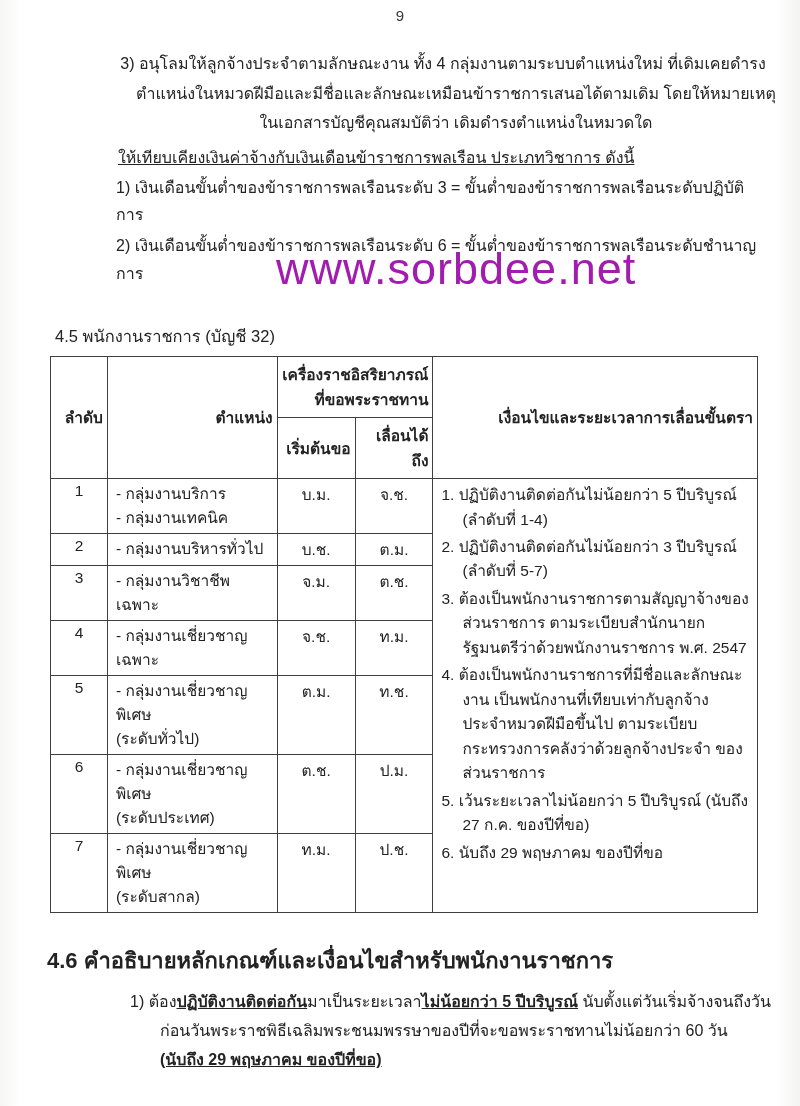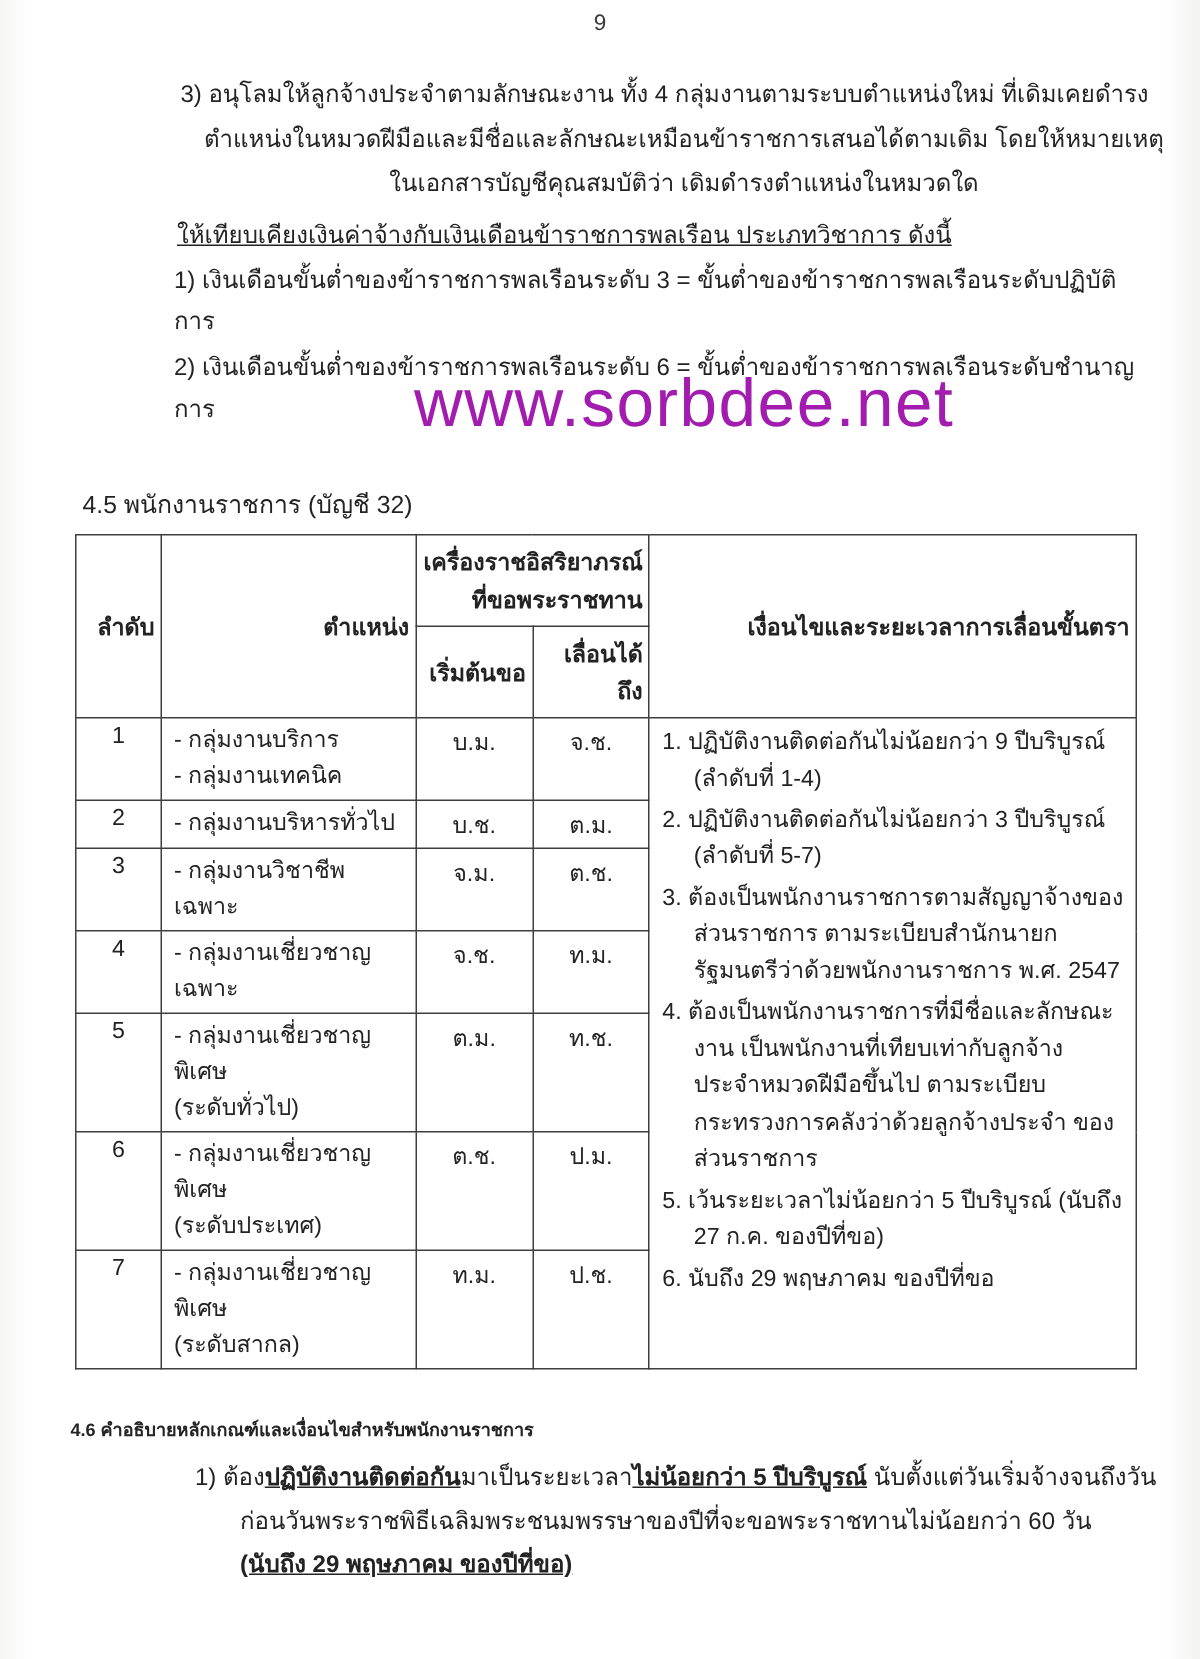--- a/index.html
+++ b/index.html
@@ -32,21 +32,21 @@
   .h-45{margin:36px 0 7px 55px;font-weight:normal;font-size:16.5px;position:relative;z-index:1;}
 
   table.roster{border-collapse:collapse;margin-left:50px;width:708px;font-size:15.5px;position:relative;z-index:2;background:transparent;}
   table.roster th, table.roster td{border:1.5px solid #3f3f3f;padding:3px 8px;vertical-align:top;}
   table.roster th{font-weight:bold;text-align:right;vertical-align:middle;padding:5px 4px;}
   td.c{text-align:center;padding-top:7px;}
   td.pos{padding:6px 6px 6px 10px;line-height:1.55;}
   td.cond-cell{padding:7px 6px 6px 8px;}
   .cond{padding-left:21px;text-indent:-21px;line-height:1.58;margin:1px 0 3px 0;}
 
-  .h-46{margin:30px 0 0 47px;font-weight:bold;font-size:12px;}
+  .h-46{margin:30px 0 0 47px;font-weight:bold;font-size:22px;}
   .h-461{margin:7px 0 0 85px;font-weight:bold;font-size:16.5px;}
 
   .numbered{margin:10px 0 0 130px;width:636px;padding-left:30px;text-indent:-30px;line-height:1.8;}
   .numbered .note{text-indent:0;font-weight:bold;text-decoration:underline;}
   .bu{font-weight:bold;text-decoration:underline;}
 </style>
 </head>
 <body>
 
 <div class="wrap">
@@ -86,21 +86,21 @@
     <tbody>
       <tr>
         <td class="c">1</td>
         <td class="pos">
             <div>- กลุ่มงานบริการ</div>
             <div>- กลุ่มงานเทคนิค</div>
           </td>
         <td class="c">บ.ม.</td>
         <td class="c">จ.ช.</td>
         <td rowspan="7" class="cond-cell">
-          <div class="cond"><span>1.</span> <span>ปฏิบัติงานติดต่อกันไม่น้อยกว่า 9 ปีบริบูรณ์ (ลำดับที่ 1-4)</span></div>
+          <div class="cond"><span>1.</span> <span>ปฏิบัติงานติดต่อกันไม่น้อยกว่า 5 ปีบริบูรณ์ (ลำดับที่ 1-4)</span></div>
           <div class="cond"><span>2.</span> <span>ปฏิบัติงานติดต่อกันไม่น้อยกว่า 3 ปีบริบูรณ์ (ลำดับที่ 5-7)</span></div>
           <div class="cond"><span>3.</span> <span>ต้องเป็นพนักงานราชการตามสัญญาจ้างของส่วนราชการ ตามระเบียบสำนักนายกรัฐมนตรีว่าด้วยพนักงานราชการ พ.ศ. 2547</span></div>
           <div class="cond"><span>4.</span> <span>ต้องเป็นพนักงานราชการที่มีชื่อและลักษณะงาน เป็นพนักงานที่เทียบเท่ากับลูกจ้างประจำหมวดฝีมือขึ้นไป ตามระเบียบกระทรวงการคลังว่าด้วยลูกจ้างประจำ ของส่วนราชการ</span></div>
           <div class="cond"><span>5.</span> <span>เว้นระยะเวลาไม่น้อยกว่า 5 ปีบริบูรณ์ (นับถึง 27 ก.ค. ของปีที่ขอ)</span></div>
           <div class="cond"><span>6.</span> <span>นับถึง 29 พฤษภาคม ของปีที่ขอ</span></div>
         </td>
       </tr>
       <tr>
         <td class="c">2</td>
         <td class="pos">

